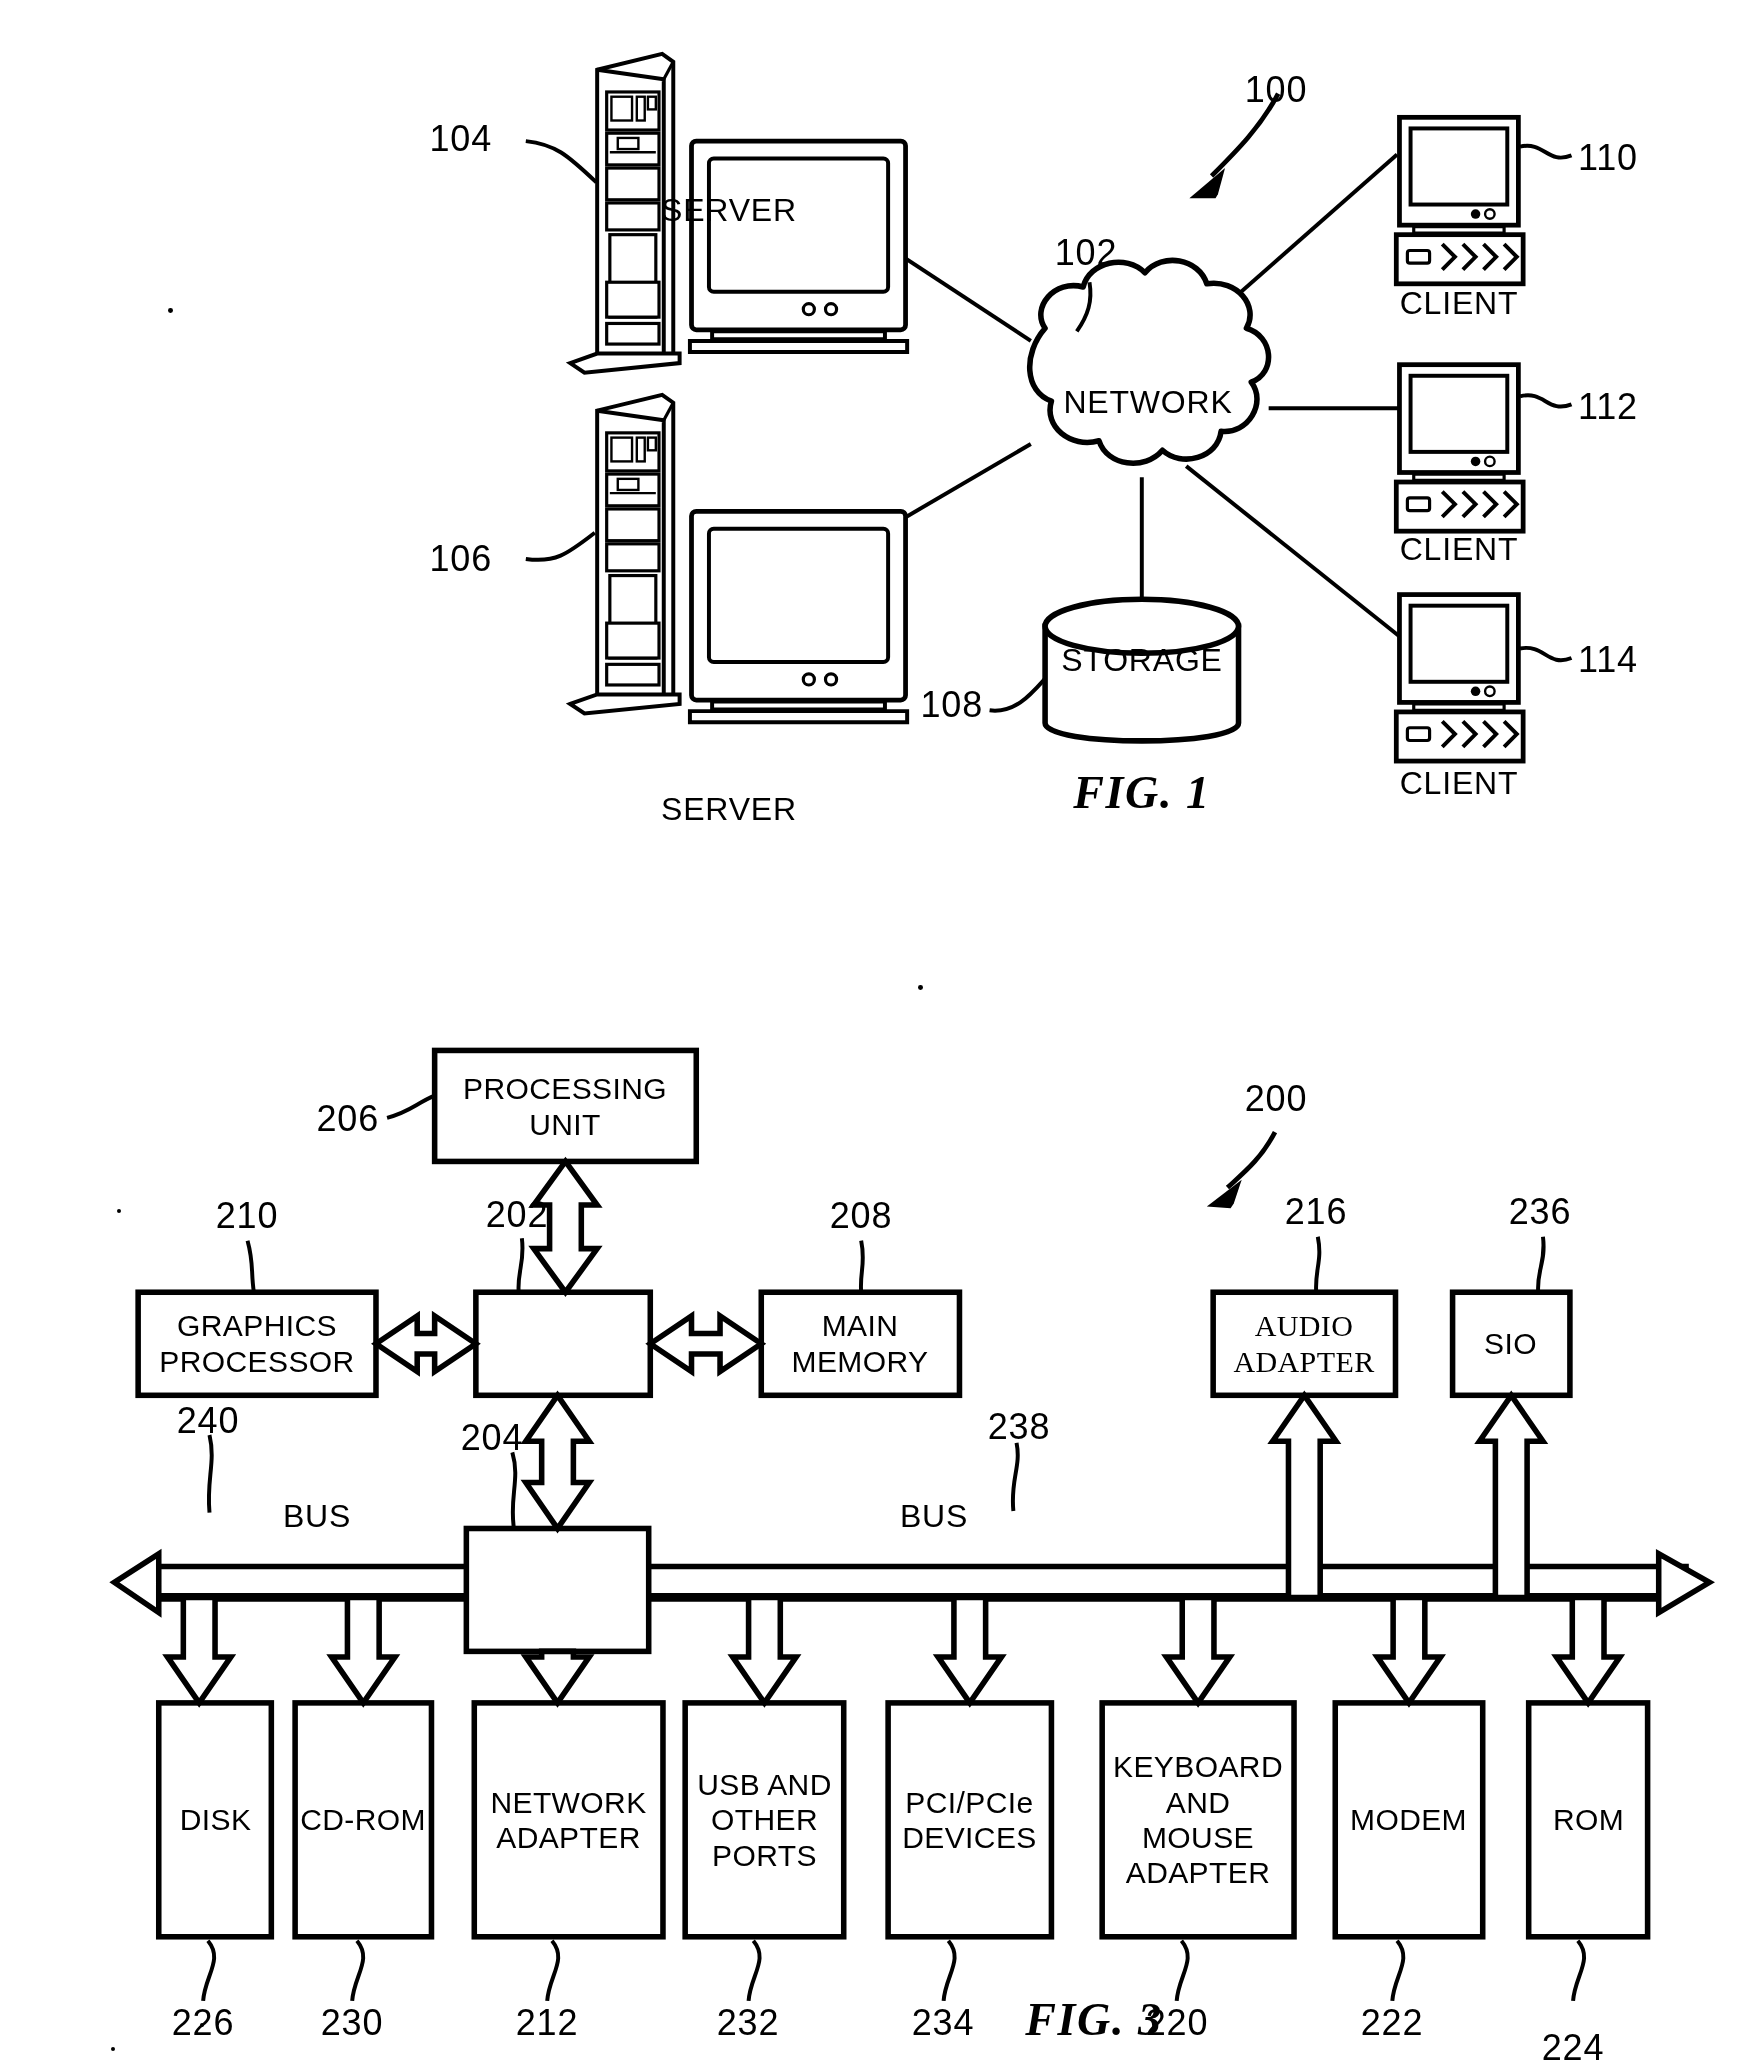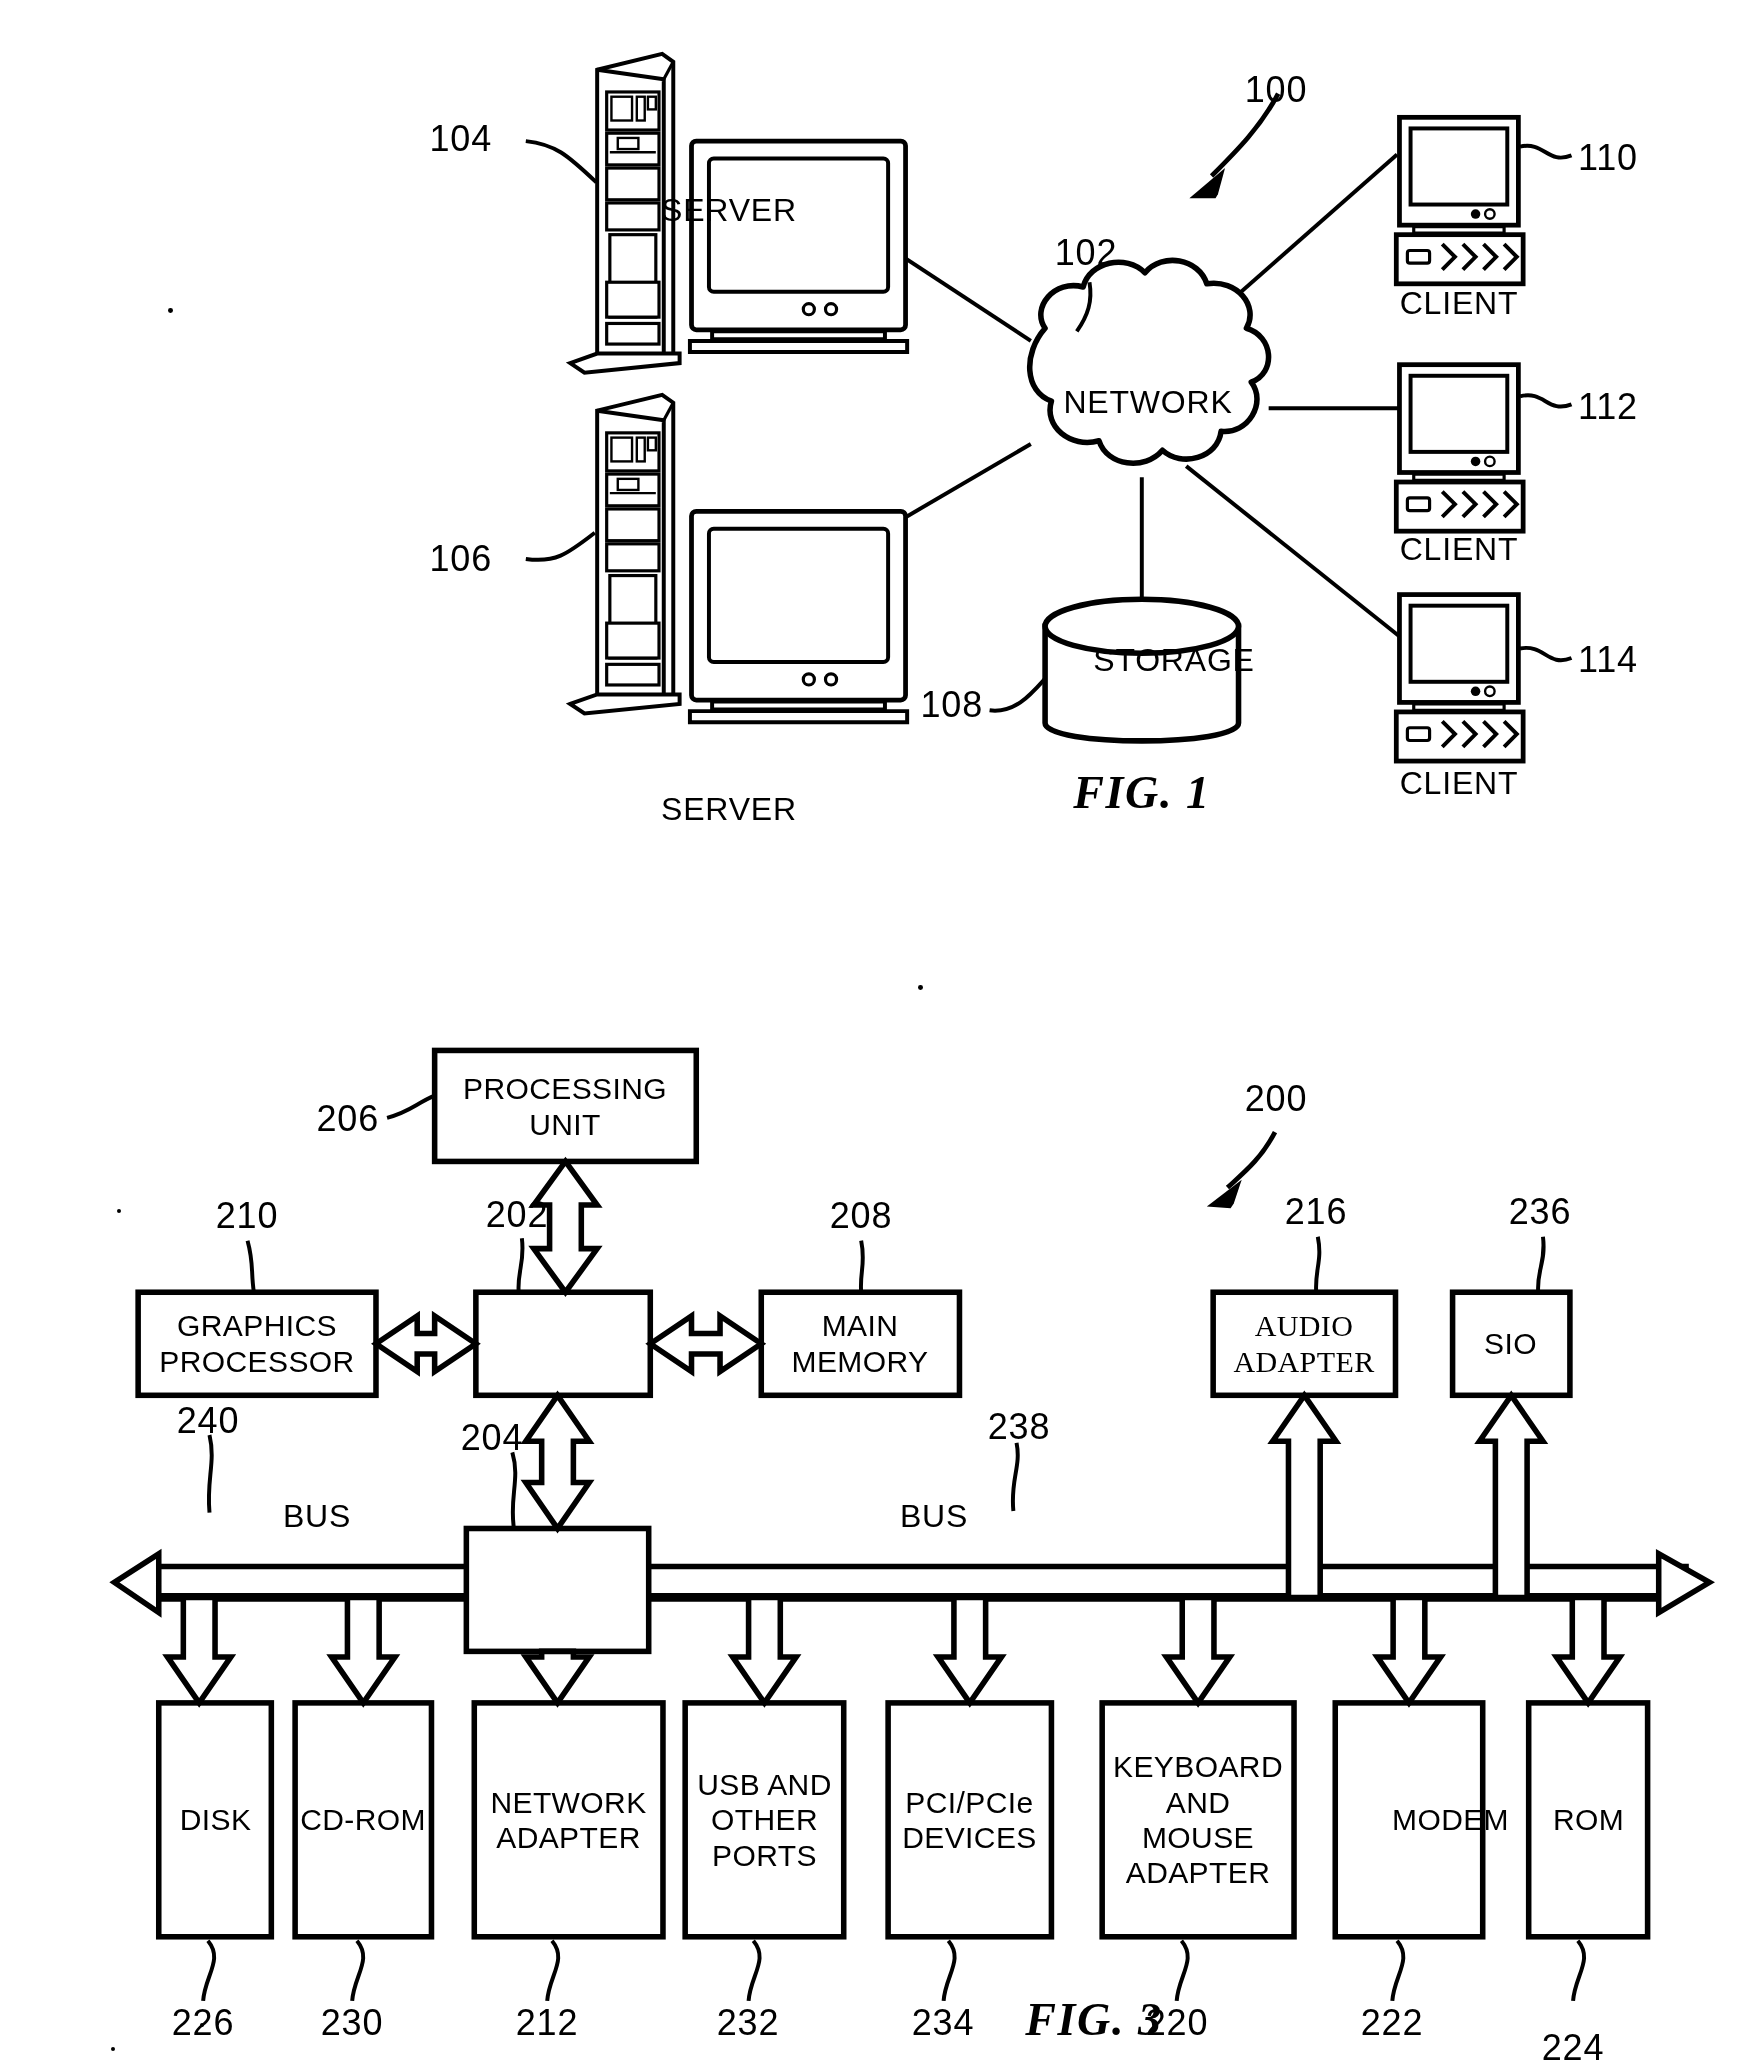--- a/index.html
+++ b/index.html
@@ -252,21 +252,21 @@
   <div class="txt ref" style="left:492px;top:139px;transform:translate(-100%,-50%);">104</div>
   <div class="txt lbl ctr" style="left:729px;top:194px;">SERVER</div>
 
   <div class="txt ref" style="left:492px;top:559px;transform:translate(-100%,-50%);">106</div>
   <div class="txt lbl ctr" style="left:729px;top:793px;">SERVER</div>
 
   <div class="txt ref ctr" style="left:1086px;top:234px;">102</div>
   <div class="txt lbl ctr" style="left:1148px;top:386px;">NETWORK</div>
 
   <div class="txt ref" style="left:983px;top:686px;transform:translate(-100%,0);">108</div>
-  <div class="txt lbl ctr" style="left:1142px;top:644px;margin-left:32px;">STORAGE</div>
+  <div class="txt lbl ctr" style="left:1142px;top:644px;">STORAGE</div>
 
   <div class="txt ref" style="left:1578px;top:139px;">110</div>
   <div class="txt lbl ctr" style="left:1459px;top:287px;">CLIENT</div>
 
   <div class="txt ref" style="left:1578px;top:388px;">112</div>
   <div class="txt lbl ctr" style="left:1459px;top:533px;">CLIENT</div>
 
   <div class="txt ref" style="left:1578px;top:641px;">114</div>
   <div class="txt lbl ctr" style="left:1459px;top:767px;">CLIENT</div>
 
@@ -312,21 +312,21 @@
 
   <div class="boxtext" style="left:685px;top:1703px;width:159px;height:234px;">USB AND<br>OTHER<br>PORTS</div>
   <div class="txt ref ctr" style="left:748px;top:2004px;">232</div>
 
   <div class="boxtext" style="left:888px;top:1703px;width:163px;height:234px;">PCI/PCIe<br>DEVICES</div>
   <div class="txt ref ctr" style="left:943px;top:2004px;">234</div>
 
   <div class="boxtext" style="left:1102px;top:1703px;width:192px;height:234px;">KEYBOARD<br>AND<br>MOUSE<br>ADAPTER</div>
   <div class="txt ref ctr" style="left:1177px;top:2004px;">220</div>
 
-  <div class="boxtext" style="left:1377px;top:1703px;width:147px;height:234px;">MODEM</div>
+  <div class="boxtext" style="left:1335px;top:1703px;width:147px;height:234px;">MODEM</div>
   <div class="txt ref ctr" style="left:1392px;top:2004px;">222</div>
 
   <div class="boxtext" style="left:1529px;top:1703px;width:119px;height:234px;">ROM</div>
   <div class="txt ref ctr" style="left:1573px;top:2004px;margin-top:25px;">224</div>
 
   <div class="txt fig ctr" style="left:1094px;top:1996px;">FIG. 3</div>
 
   <div style="position:absolute;left:168px;top:308px;width:4.8px;height:4.8px;background:#000;border-radius:50%;"></div>
   <div style="position:absolute;left:117px;top:1209px;width:4px;height:4px;background:#000;border-radius:50%;"></div>
   <div style="position:absolute;left:918px;top:985px;width:4.8px;height:4.8px;background:#000;border-radius:50%;"></div>

